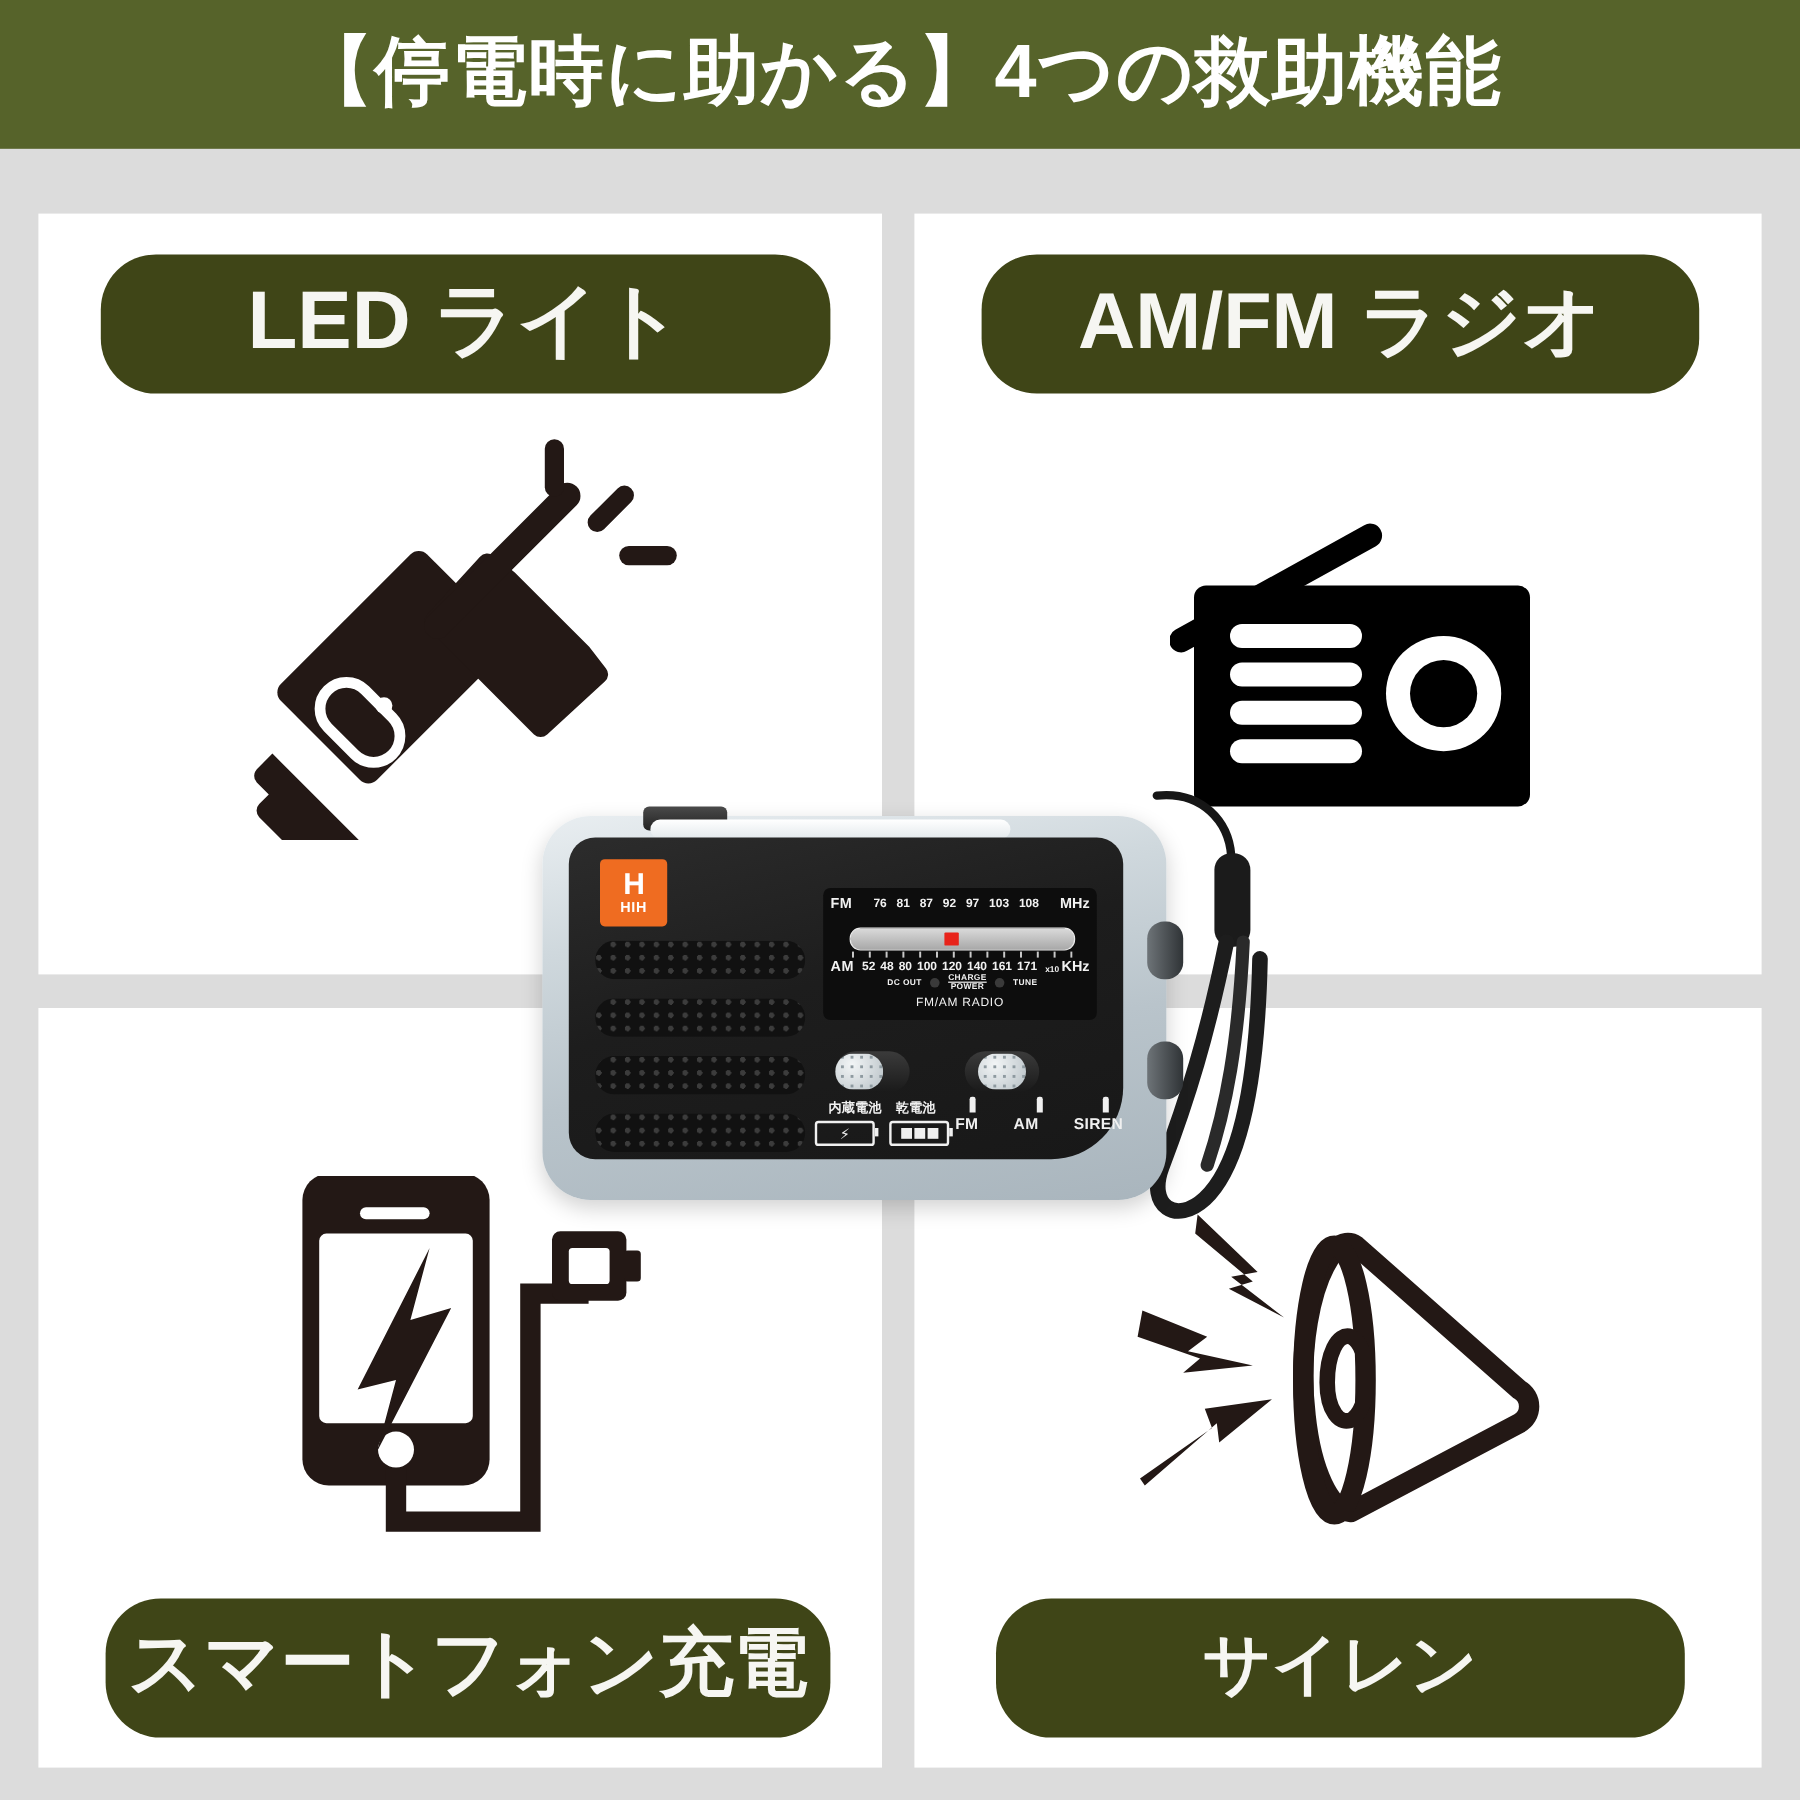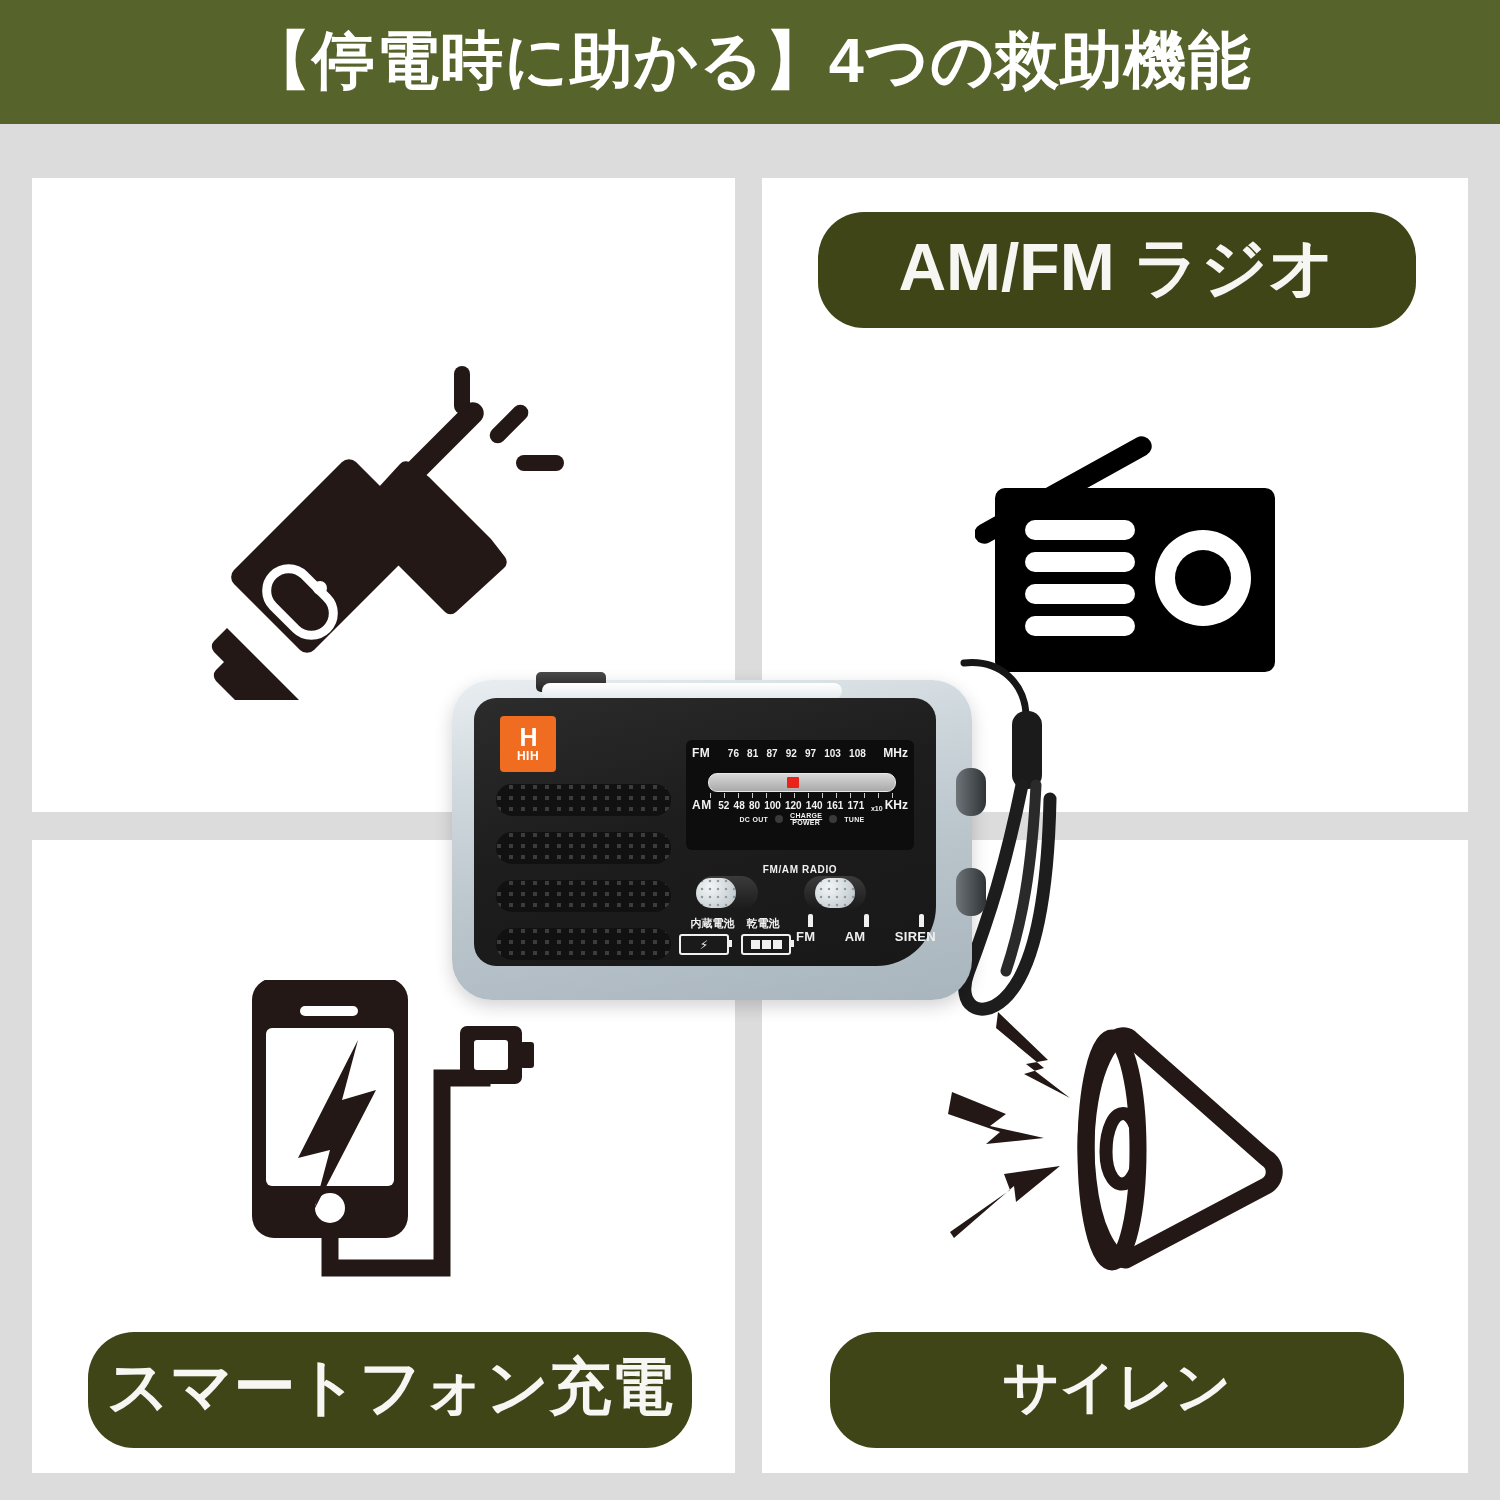--- a/index.html
+++ b/index.html
@@ -134,21 +134,21 @@
     position:absolute;left:78px;top:3px;width:12px;height:11px;background:#e8231a;border-radius:1px;
   }
   .minor-ticks{
     position:absolute;left:24px;top:53px;width:184px;height:5px;
     background-image:linear-gradient(90deg,#c9c9c9 1.5px,transparent 1.5px);
     background-size:14px 5px;
   }
   .led-row{position:absolute;left:16px;top:72px;width:200px;display:flex;align-items:center;justify-content:center;gap:7px;}
   .led-lbl{font-size:7px;font-weight:700;letter-spacing:.3px;text-align:center;line-height:1;}
   .led-dot{width:8px;height:8px;border-radius:50%;background:#3a3a3a;}
-  .dial-footer{position:absolute;left:0;top:90px;width:228px;text-align:center;font-size:10px;font-weight:700;letter-spacing:.6px;margin-top:34px;}
+  .dial-footer{position:absolute;left:0;top:90px;width:228px;text-align:center;font-size:10px;font-weight:400;letter-spacing:.6px;}
 
   .switch{
     position:absolute;width:62px;height:34px;border-radius:17px;
     background:linear-gradient(180deg,#3b3b3b,#1a1a1a);
   }
   .switch .nub{
     position:absolute;top:2px;width:40px;height:30px;border-radius:15px;
     background:radial-gradient(circle at 35% 30%,#f2f5f6,#b7c0c5);
     background-image:
       radial-gradient(circle at 2px 2px,#8e9aa0 1.4px,transparent 1.6px),
@@ -186,20 +186,23 @@
 
   <div class="header">
     <div class="header-title">【停電時に助かる】4つの救助機能</div>
   </div>
 
   <div class="panel panel-tl"></div>
   <div class="panel panel-tr"></div>
   <div class="panel panel-bl"></div>
   <div class="panel panel-br"></div>
 
+  <div class="pill pill-led">
+    <span>LED ライト</span>
+  </div>
   <div class="pill pill-charge">
     <span>スマートフォン充電</span>
   </div>
   <div class="pill pill-radio">
     <span>AM/FM ラジオ</span>
   </div>
   <div class="pill pill-siren">
     <span>サイレン</span>
   </div>
 

